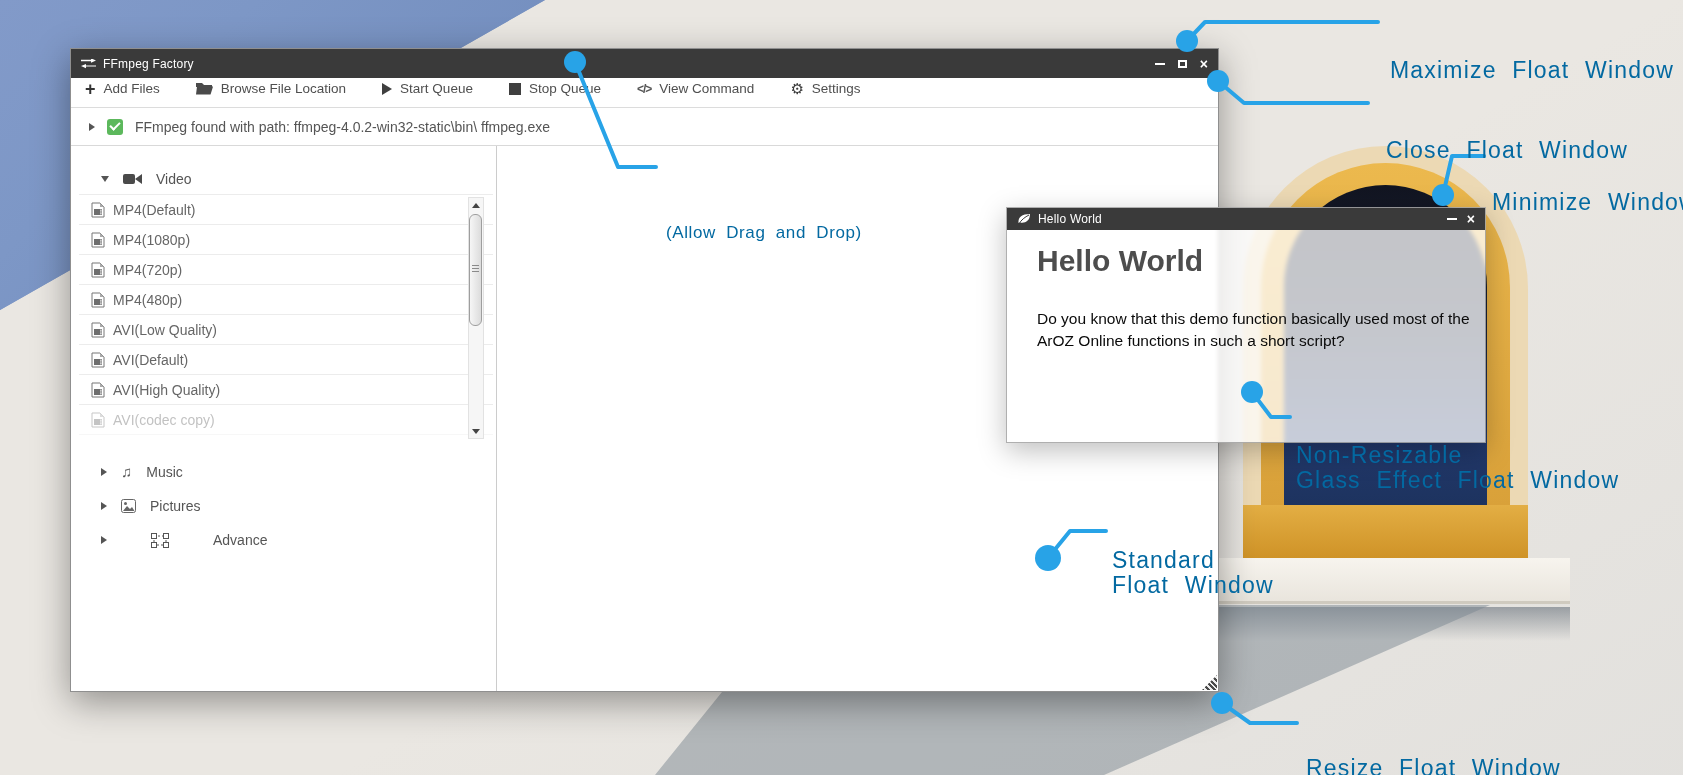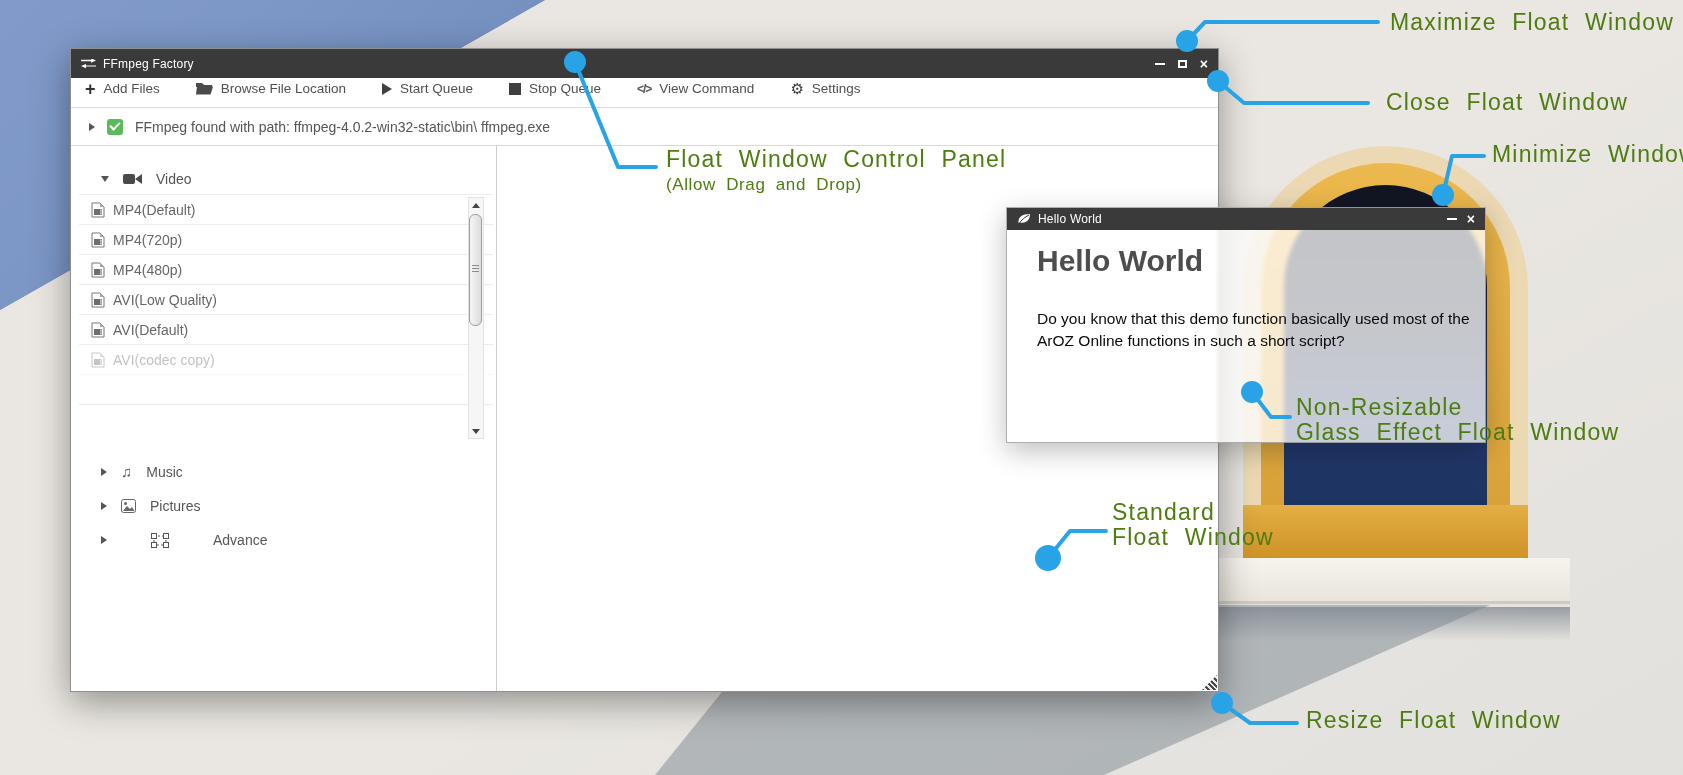--- a/index.html
+++ b/index.html
@@ -87,21 +87,21 @@
   
   .hello{position:absolute;left:1006px;top:207px;width:480px;height:236px;
        background:rgba(255,255,255,.75);border:1px solid rgba(110,110,110,.55);
        box-shadow:0 8px 26px rgba(0,0,0,.25);backdrop-filter:blur(2px);}
   .hello .titlebar{height:22px;background:#3a3a3a;}
   .hello-heading{position:absolute;left:30px;top:36px;font-size:30px;font-weight:bold;color:#4d4d4d;}
   .hello-body{position:absolute;left:30px;top:100px;width:436px;font-size:15.5px;line-height:1.4;color:#0a0a0a;}
 
   
   .overlay{position:absolute;left:0;top:0;pointer-events:none;}
-  .ann{position:absolute;color:#4d7c0f;font-size:23px;letter-spacing:1.2px;word-spacing:8px;white-space:nowrap;line-height:26px;}
+  .ann{position:absolute;color:#0369a1;font-size:23px;letter-spacing:1.2px;word-spacing:8px;white-space:nowrap;line-height:26px;margin-top:48px;}
   .ann.sub{font-size:17px;letter-spacing:.6px;word-spacing:5px;}
 </style>
 </head>
 <body>
 
 <div id="stage">
 
   <div class="sky"></div>
   <div class="wall-shade"></div>
   <div class="arch-outer"></div>
@@ -197,20 +197,33 @@
         <span class="file-ic">
             <svg width="14" height="16" viewBox="0 0 14 16">
               <path d="M1 1h8l4 4v10H1z" fill="#fff" stroke="#777"></path>
               <path d="M9 1l4 4H9z" fill="#aaa"></path>
               <rect x="3" y="7" width="8" height="6" fill="#6e6e6e"></rect>
               <rect x="9.2" y="7.6" width="1.4" height="1.2" fill="#fff"></rect>
               <rect x="9.2" y="9.4" width="1.4" height="1.2" fill="#fff"></rect>
               <rect x="9.2" y="11.2" width="1.4" height="1.2" fill="#fff"></rect>
             </svg>
           </span>
+        <span>MP4(1080p)</span>
+      </div>
+      <div class="trow">
+        <span class="file-ic">
+            <svg width="14" height="16" viewBox="0 0 14 16">
+              <path d="M1 1h8l4 4v10H1z" fill="#fff" stroke="#777"></path>
+              <path d="M9 1l4 4H9z" fill="#aaa"></path>
+              <rect x="3" y="7" width="8" height="6" fill="#6e6e6e"></rect>
+              <rect x="9.2" y="7.6" width="1.4" height="1.2" fill="#fff"></rect>
+              <rect x="9.2" y="9.4" width="1.4" height="1.2" fill="#fff"></rect>
+              <rect x="9.2" y="11.2" width="1.4" height="1.2" fill="#fff"></rect>
+            </svg>
+          </span>
         <span>MP4(720p)</span>
       </div>
       <div class="trow">
         <span class="file-ic">
             <svg width="14" height="16" viewBox="0 0 14 16">
               <path d="M1 1h8l4 4v10H1z" fill="#fff" stroke="#777"></path>
               <path d="M9 1l4 4H9z" fill="#aaa"></path>
               <rect x="3" y="7" width="8" height="6" fill="#6e6e6e"></rect>
               <rect x="9.2" y="7.6" width="1.4" height="1.2" fill="#fff"></rect>
               <rect x="9.2" y="9.4" width="1.4" height="1.2" fill="#fff"></rect>
@@ -237,20 +250,33 @@
             <svg width="14" height="16" viewBox="0 0 14 16">
               <path d="M1 1h8l4 4v10H1z" fill="#fff" stroke="#777"></path>
               <path d="M9 1l4 4H9z" fill="#aaa"></path>
               <rect x="3" y="7" width="8" height="6" fill="#6e6e6e"></rect>
               <rect x="9.2" y="7.6" width="1.4" height="1.2" fill="#fff"></rect>
               <rect x="9.2" y="9.4" width="1.4" height="1.2" fill="#fff"></rect>
               <rect x="9.2" y="11.2" width="1.4" height="1.2" fill="#fff"></rect>
             </svg>
           </span>
         <span>AVI(Default)</span>
+      </div>
+      <div class="trow">
+        <span class="file-ic">
+            <svg width="14" height="16" viewBox="0 0 14 16">
+              <path d="M1 1h8l4 4v10H1z" fill="#fff" stroke="#777"></path>
+              <path d="M9 1l4 4H9z" fill="#aaa"></path>
+              <rect x="3" y="7" width="8" height="6" fill="#6e6e6e"></rect>
+              <rect x="9.2" y="7.6" width="1.4" height="1.2" fill="#fff"></rect>
+              <rect x="9.2" y="9.4" width="1.4" height="1.2" fill="#fff"></rect>
+              <rect x="9.2" y="11.2" width="1.4" height="1.2" fill="#fff"></rect>
+            </svg>
+          </span>
+        <span>AVI(High Quality)</span>
       </div>
       <div class="trow muted">
         <span class="file-ic">
             <svg width="14" height="16" viewBox="0 0 14 16">
               <path d="M1 1h8l4 4v10H1z" fill="#fff" stroke="#777"></path>
               <path d="M9 1l4 4H9z" fill="#aaa"></path>
               <rect x="3" y="7" width="8" height="6" fill="#6e6e6e"></rect>
               <rect x="9.2" y="7.6" width="1.4" height="1.2" fill="#fff"></rect>
               <rect x="9.2" y="9.4" width="1.4" height="1.2" fill="#fff"></rect>
               <rect x="9.2" y="11.2" width="1.4" height="1.2" fill="#fff"></rect>
@@ -338,21 +364,20 @@
       <circle cx="575" cy="62" r="11"></circle>
       <circle cx="1187" cy="41" r="11"></circle>
       <circle cx="1218" cy="81" r="11"></circle>
       <circle cx="1443" cy="195" r="11"></circle>
       <circle cx="1252" cy="392" r="11"></circle>
       <circle cx="1048" cy="558" r="13"></circle>
       <circle cx="1222" cy="703" r="11"></circle>
     </g>
   </svg>
 
-  <div class="ann" style="left:666px;top:146px;">Float Window Control Panel</div>
   <div class="ann sub" style="left:666px;top:172px;">(Allow Drag and Drop)</div>
   <div class="ann" style="left:1390px;top:9px;">Maximize Float Window</div>
   <div class="ann" style="left:1386px;top:89px;">Close Float Window</div>
   <div class="ann" style="left:1492px;top:141px;">Minimize Window</div>
   <div class="ann" style="left:1296px;top:394px;">Non-Resizable</div>
   <div class="ann" style="left:1296px;top:419px;">Glass Effect Float Window</div>
   <div class="ann" style="left:1112px;top:499px;">Standard</div>
   <div class="ann" style="left:1112px;top:524px;">Float Window</div>
   <div class="ann" style="left:1306px;top:707px;">Resize Float Window</div>
 

